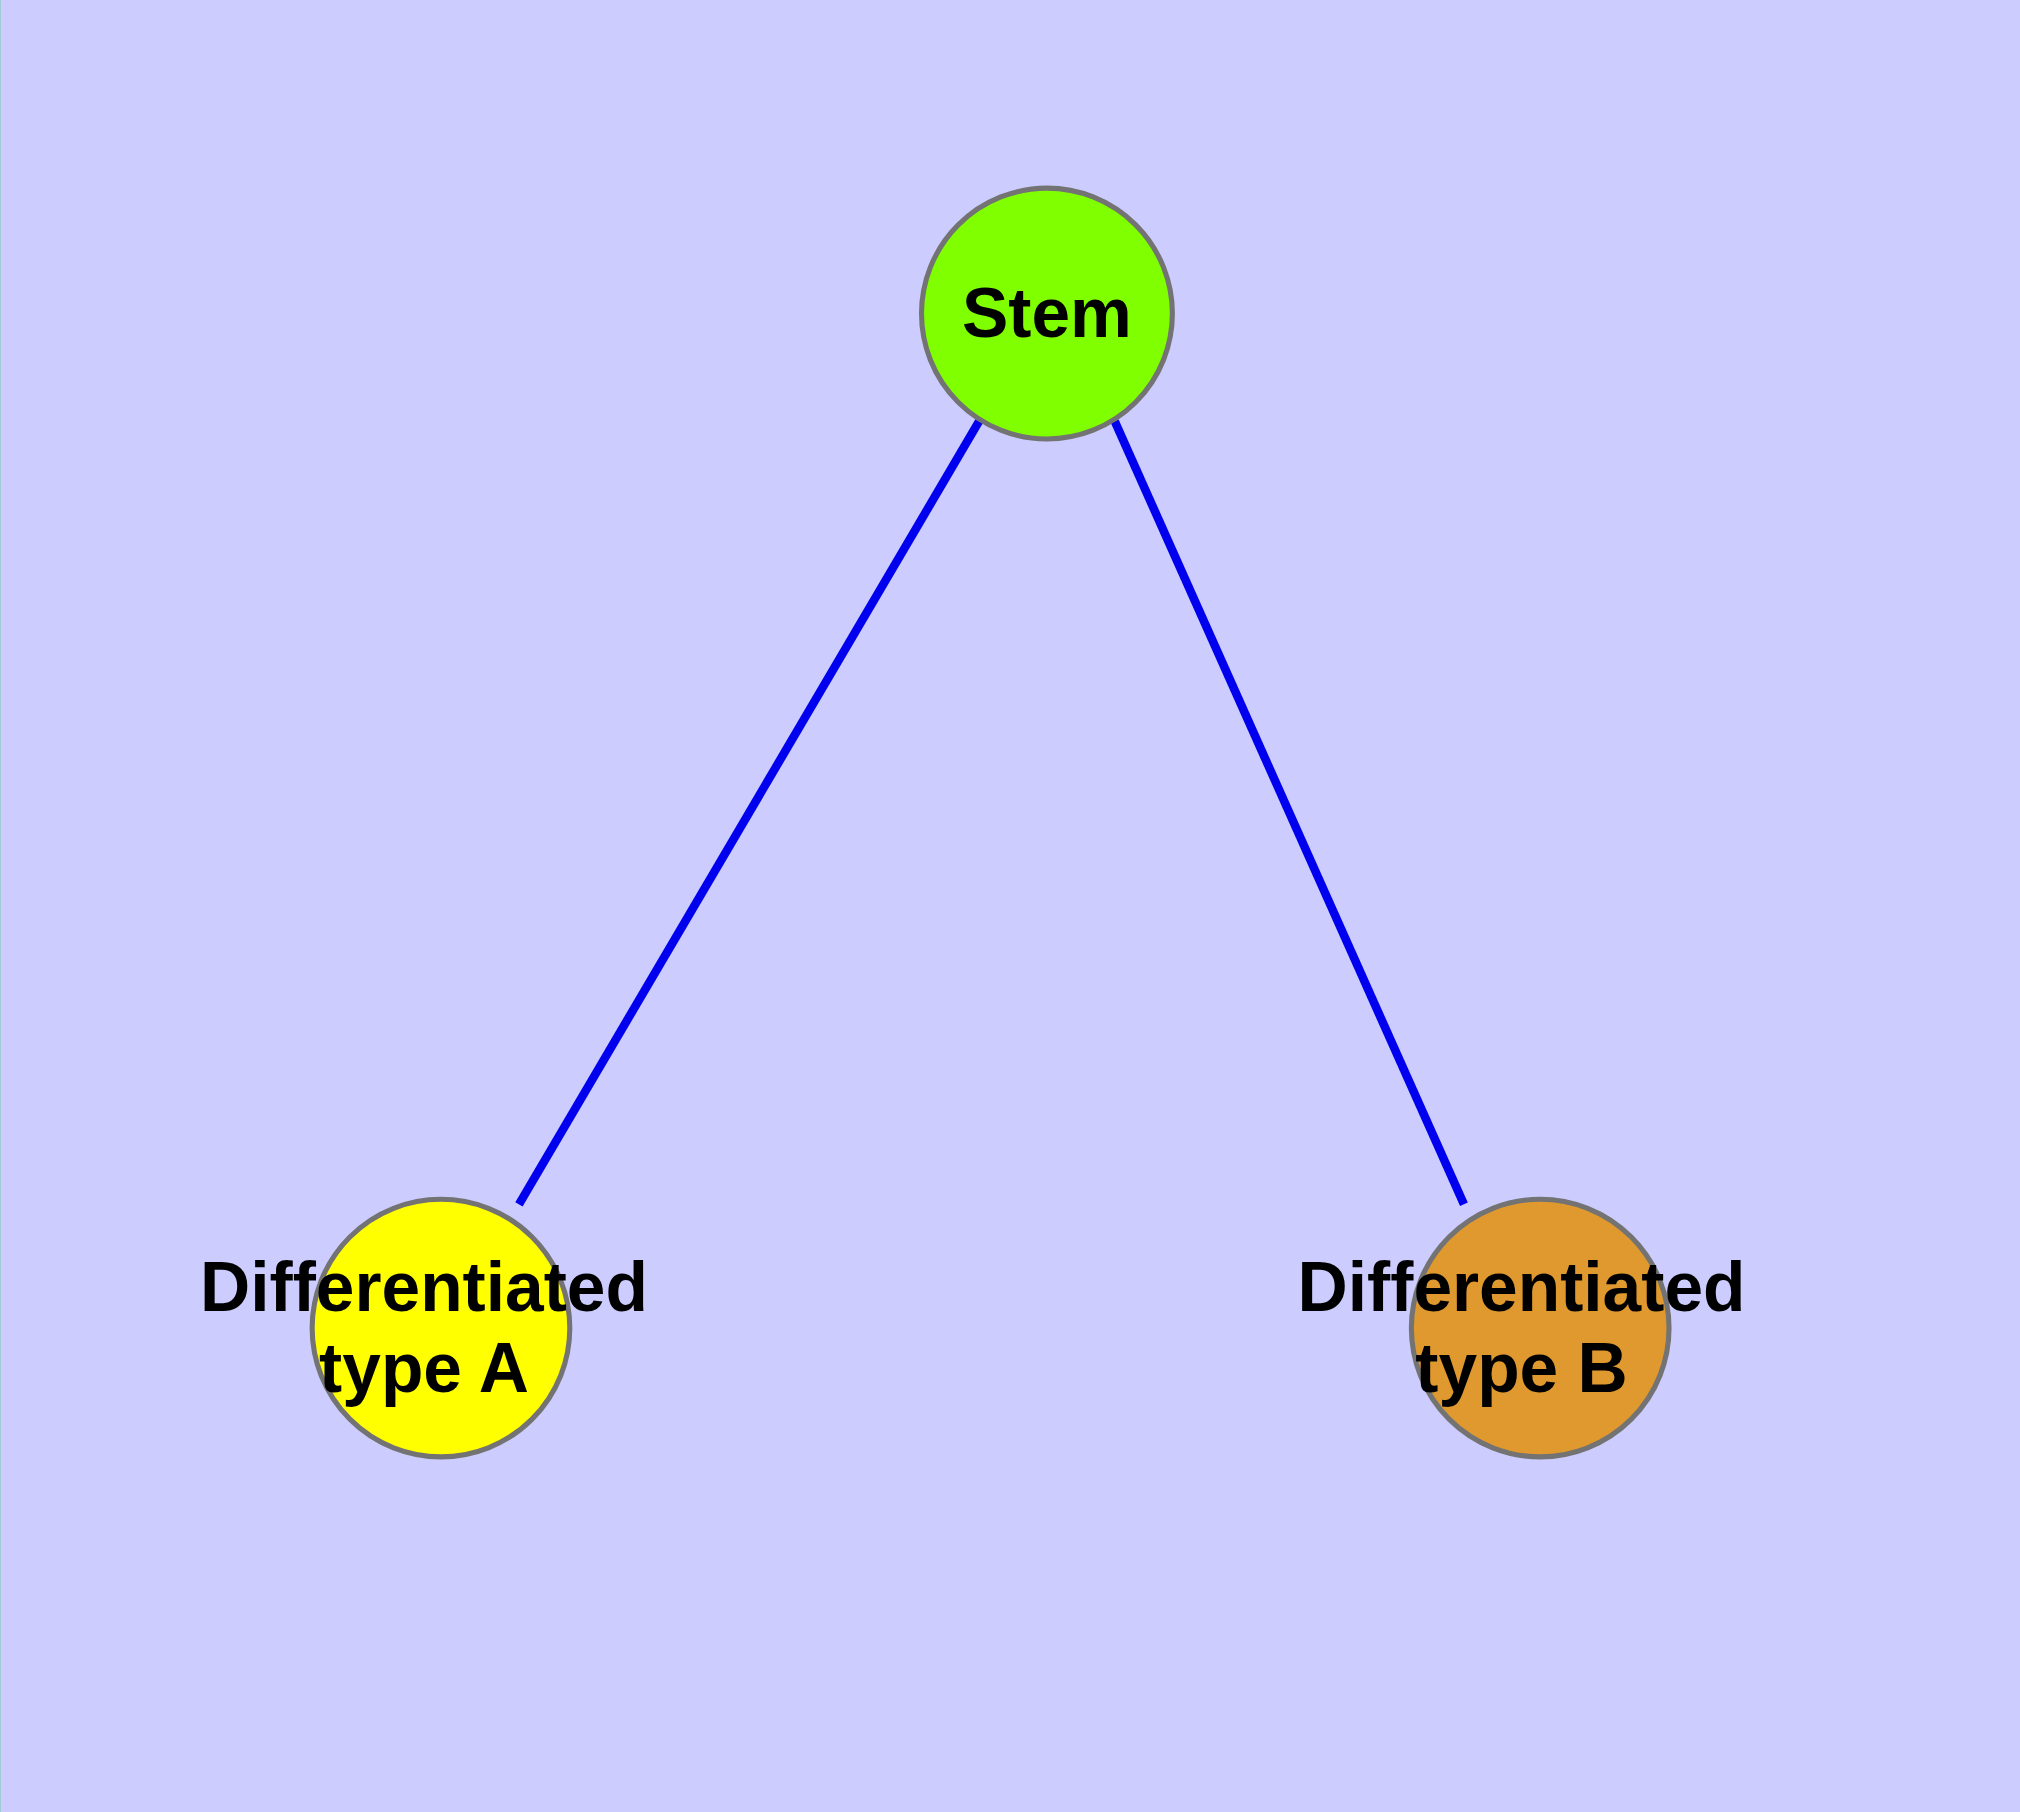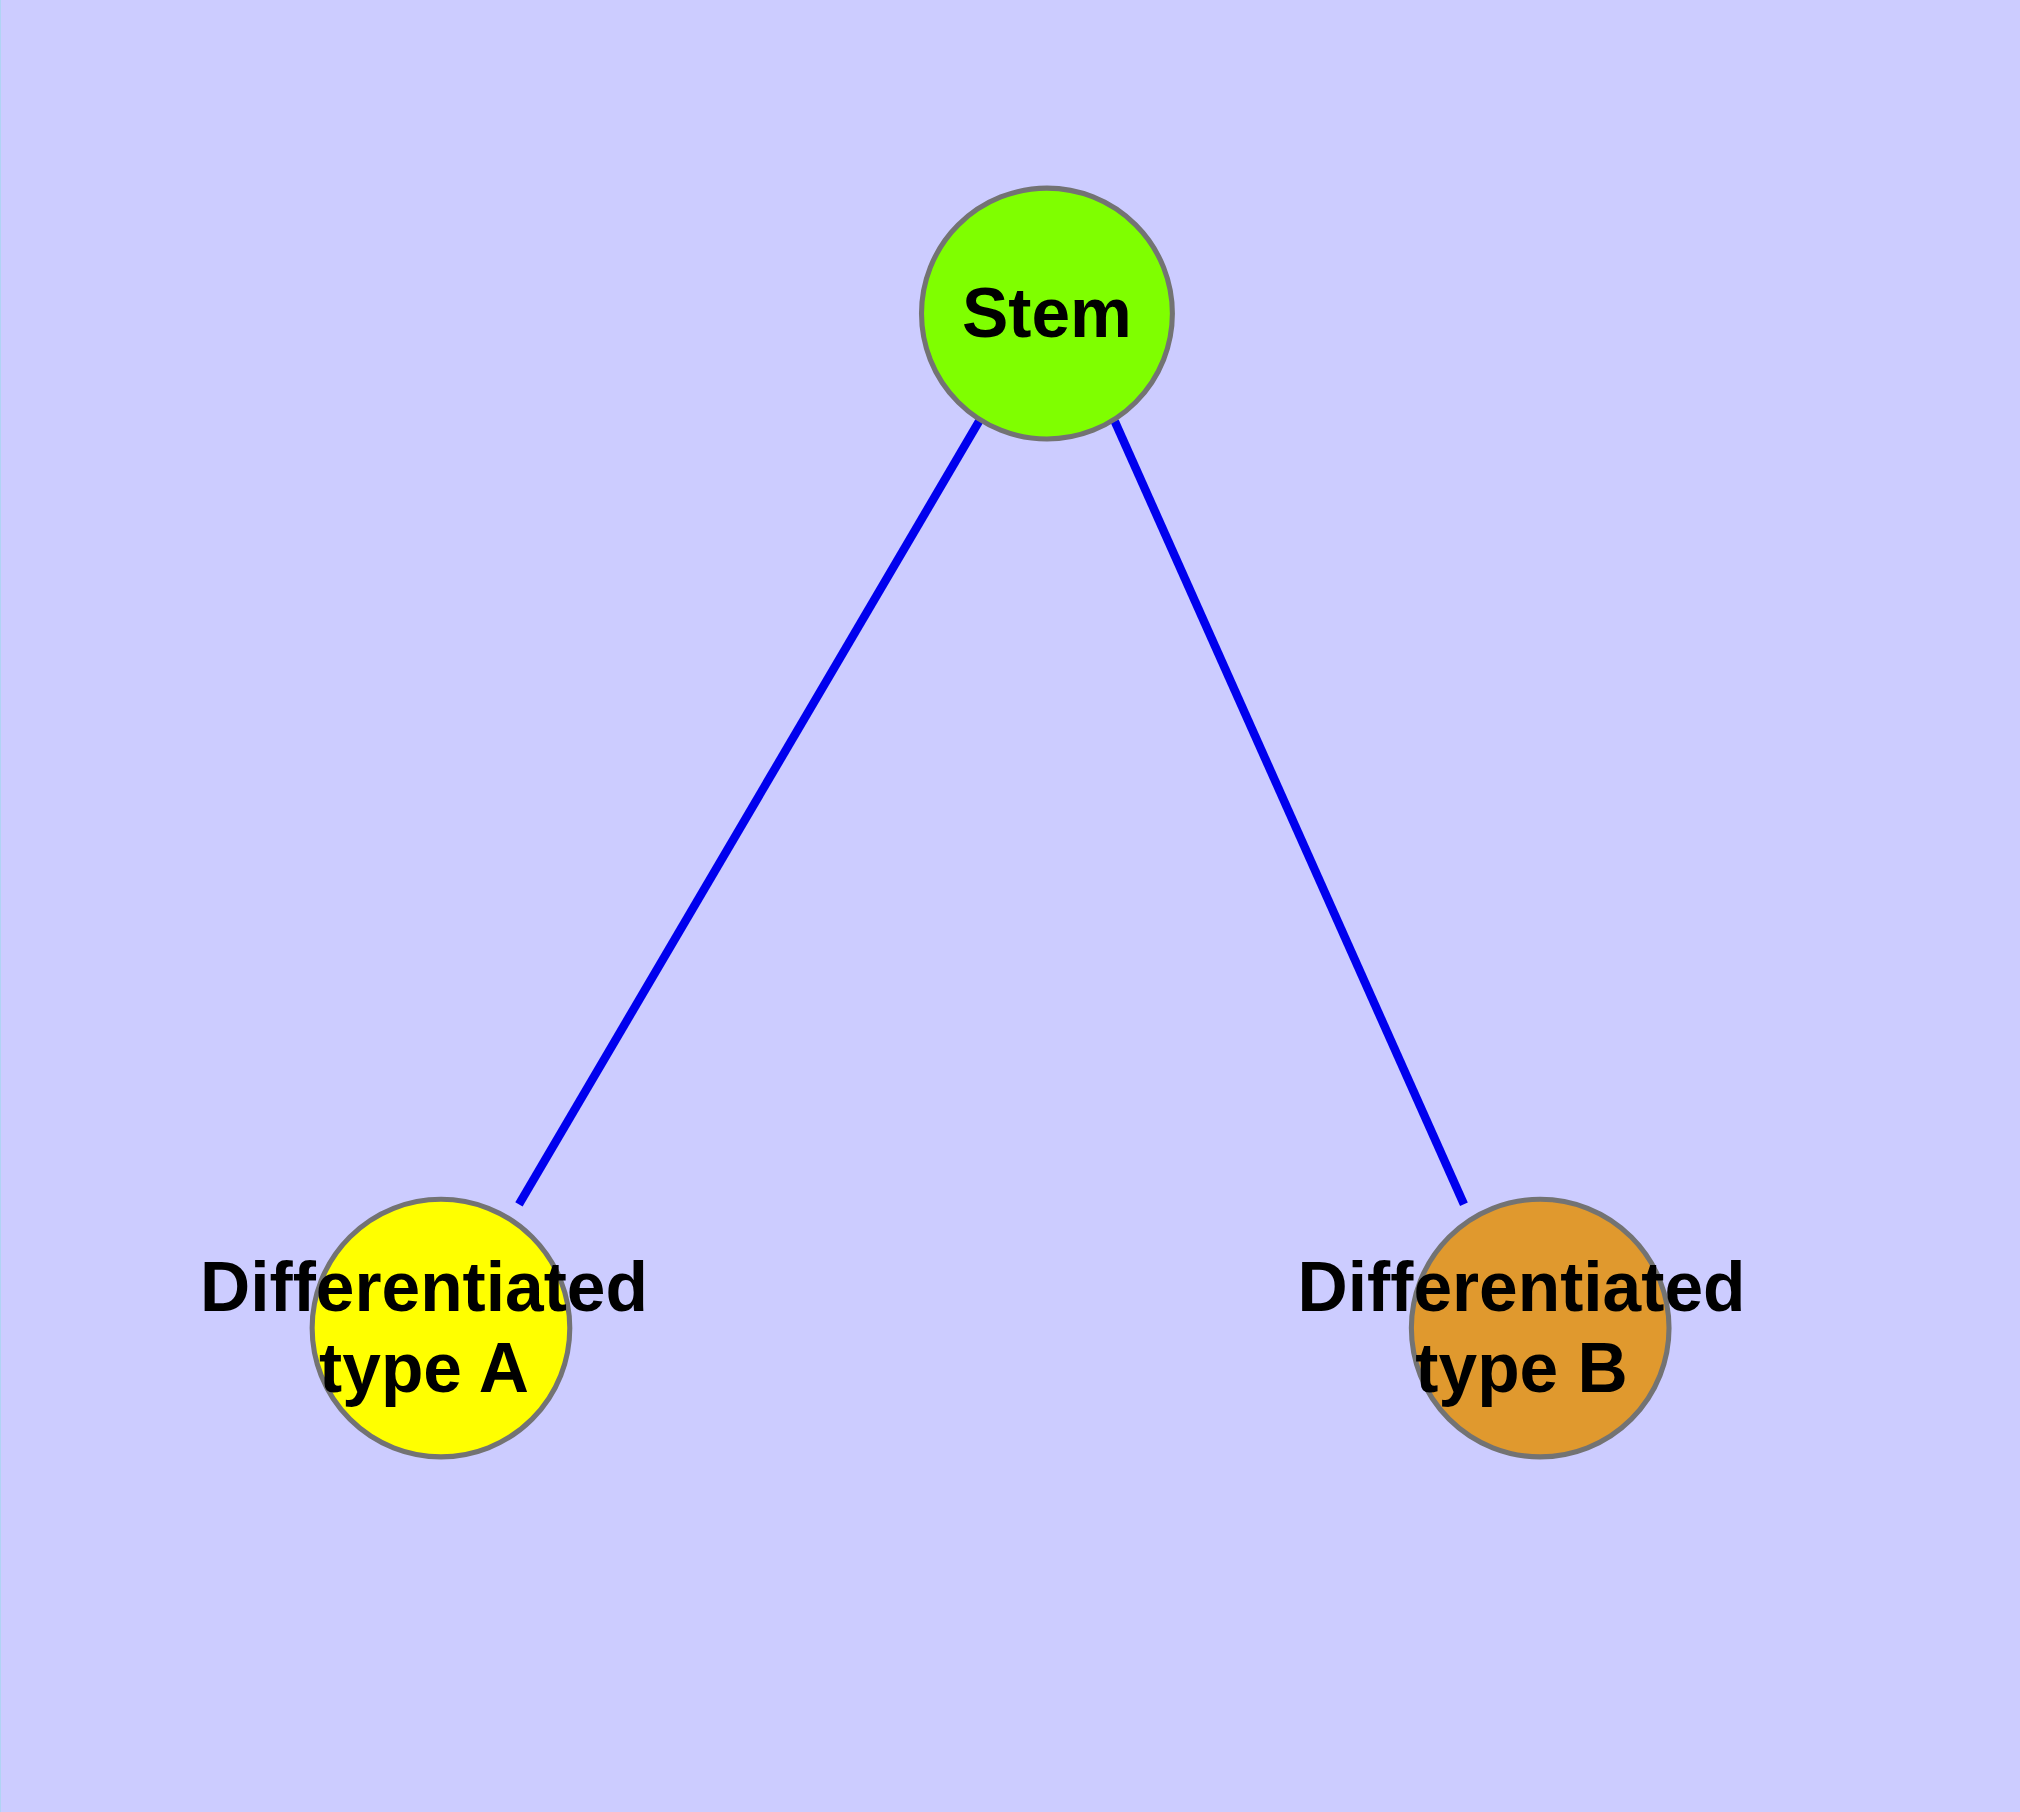--- a/index.html
+++ b/index.html
@@ -25,21 +25,21 @@
     font-weight: bold;
     fill: #000000;
   }
   .edge-line {
     stroke-linecap: butt;
   }
 </style>
 </head>
 <body>
 
-<div id="canvas-wrap" style="width: 2021px; height: 1812px; background: #5eead4;">
+<div id="canvas-wrap" style="width: 2021px; height: 1812px; background: #22c55e;">
   <svg id="graph-svg" viewBox="0 0 2384 2138" xmlns="http://www.w3.org/2000/svg" style="width: 2021px; height: 1812px;">
 
     <rect id="bg-rect" x="0" y="0" width="2384" height="2138" fill="#ccccff"></rect>
 
     <g id="edges-group">
       <line class="edge-line" id="edge-0" x1="1155" y1="497" x2="612" y2="1421" stroke="#0000ee" stroke-width="10"></line>
       <line class="edge-line" id="edge-1" x1="1315" y1="497" x2="1727" y2="1421" stroke="#0000ee" stroke-width="10"></line>
     </g>
 
     <g id="nodes-group">

